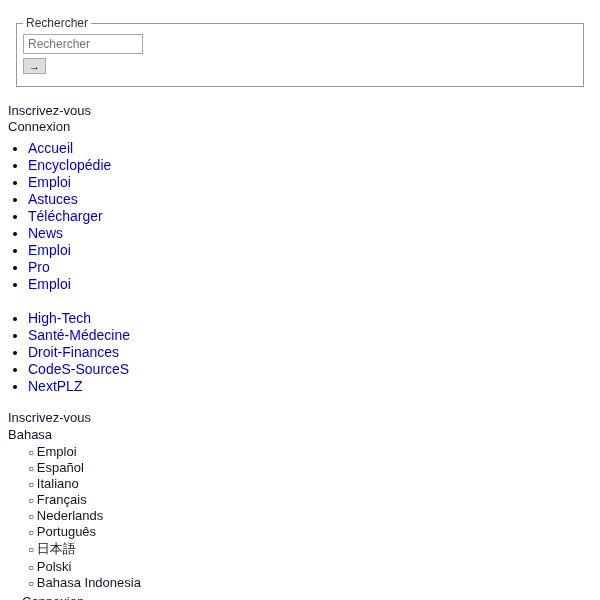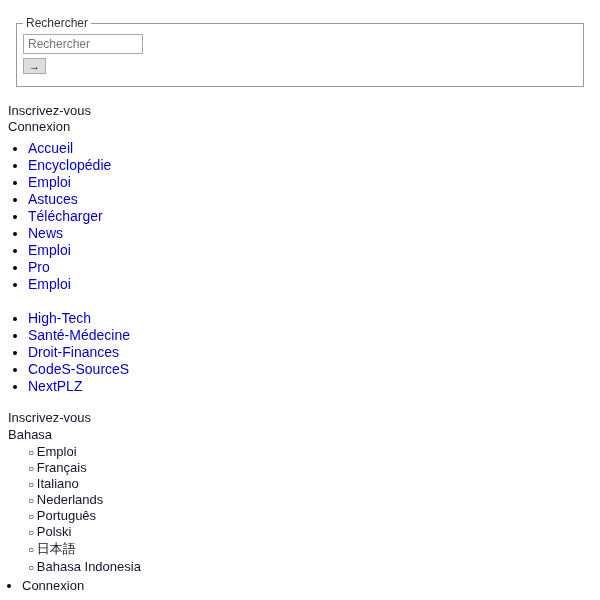--- a/index.html
+++ b/index.html
@@ -139,26 +139,27 @@
   </ul>
 </div>
 
 <div class="divider"></div>
 
 <div class="langue-section">
   <span><a href="#">Inscrivez-vous</a></span>
   <span><a href="#">Bahasa</a></span>
   <ul>
     <li><a href="#">Emploi</a></li>
+    <li><a href="#">Español</a></li>
+    <li><a href="#">Italiano</a></li>
     <li><a href="#">Français</a></li>
-    <li><a href="#">Italiano</a></li>
     <li><a href="#">Nederlands</a></li>
     <li><a href="#">Português</a></li>
+    <li><a href="#">日本語</a></li>
     <li><a href="#">Polski</a></li>
-    <li><a href="#">日本語</a></li>
     <li><a href="#">Bahasa Indonesia</a></li>
   </ul>
 </div>
 
 <ul class="connexion-link">
   <li><a href="#">Connexion</a></li>
 </ul>
 
 <div style="height:12px;"></div>
 

